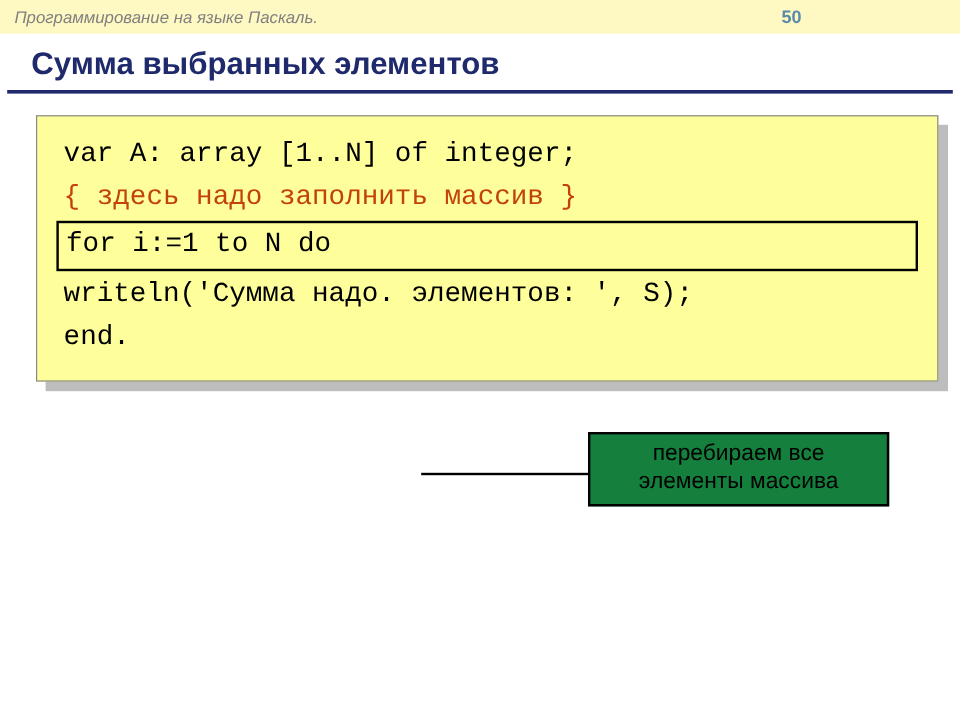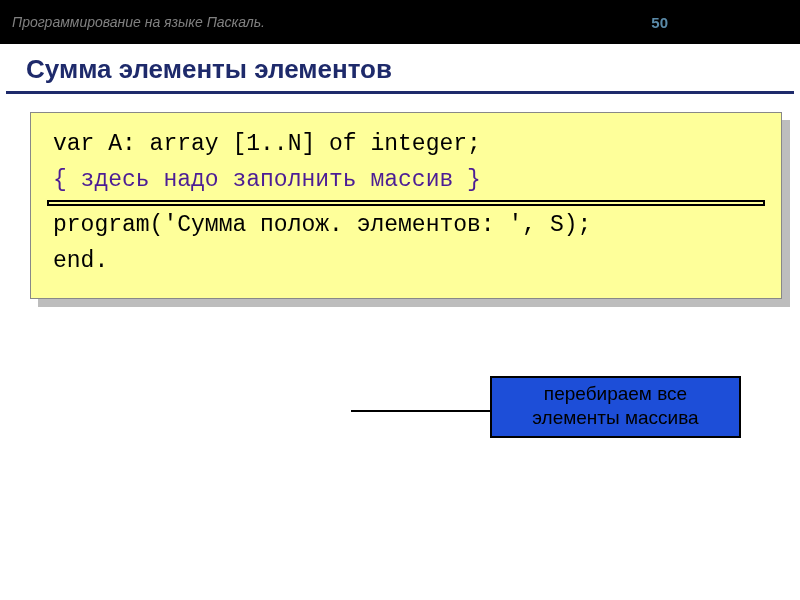--- a/index.html
+++ b/index.html
@@ -6,22 +6,22 @@
     margin: 0;
     padding: 0;
     width: 800px;
     height: 600px;
     font-family: Arial, sans-serif;
     background: #ffffff;
     position: relative;
     overflow: hidden;
   }
   .header-bar {
-    background: #000000;
-    height: 44px;
+    background: #fef9c3;
+    height: 28px;
     display: flex;
     align-items: center;
     justify-content: space-between;
     padding: 0 12px;
     color: #808080;
     font-size: 14px;
     font-style: italic;
   }
   .page-number {
     color: #5a8aa8;
@@ -54,35 +54,35 @@
     position: relative;
     background: #feff9a;
     border: 1px solid #888;
     padding: 14px 22px 18px 22px;
     font-family: "Courier New", monospace;
     font-size: 23px;
     line-height: 1.55;
     color: #000;
   }
   .comment {
-    color: #4c1d95;
+    color: #c2410c;
   }
   .boxed-area {
     border: 2px solid #000;
     margin: 2px -6px 2px -6px;
     padding: 0 6px 2px 6px;
     position: relative;
     background: #feff9a;
   }
   .callout {
     position: absolute;
     right: 40px;
     top: 263px;
     width: 235px;
-    background: #1d4ed8;
+    background: #15803d;
     border: 2px solid #000;
     text-align: center;
     font-family: Arial, sans-serif;
     font-size: 19px;
     line-height: 1.25;
     padding: 4px 6px 6px 6px;
     z-index: 5;
   }
   .leader-line {
     position: absolute;
@@ -95,30 +95,31 @@
   }
 </style>
 </head>
 <body>
 
 <div class="header-bar">
   <span>Программирование на языке Паскаль.</span>
   <span class="page-number">50</span>
 </div>
 
-<div class="title">Сумма элементы элементов</div>
+<div class="title">Сумма выбранных элементов</div>
 
 <div class="code-wrap">
   <div class="code-shadow"></div>
   <div class="code-block">
     <div>var A: array [1..N] of integer;</div>
     <div class="comment">  { здесь надо заполнить массив }</div>
     <div class="boxed-area">
+      <div>  for i:=1 to N do</div>
     </div>
-    <div>  program('Сумма полож. элементов: ', S);</div>
+    <div>  writeln('Сумма надо. элементов: ', S);</div>
     <div>end.</div>
 
     <div class="leader-line"></div>
     <div class="callout">
       <div>перебираем все</div>
       <div>элементы массива</div>
     </div>
   </div>
 </div>
 

